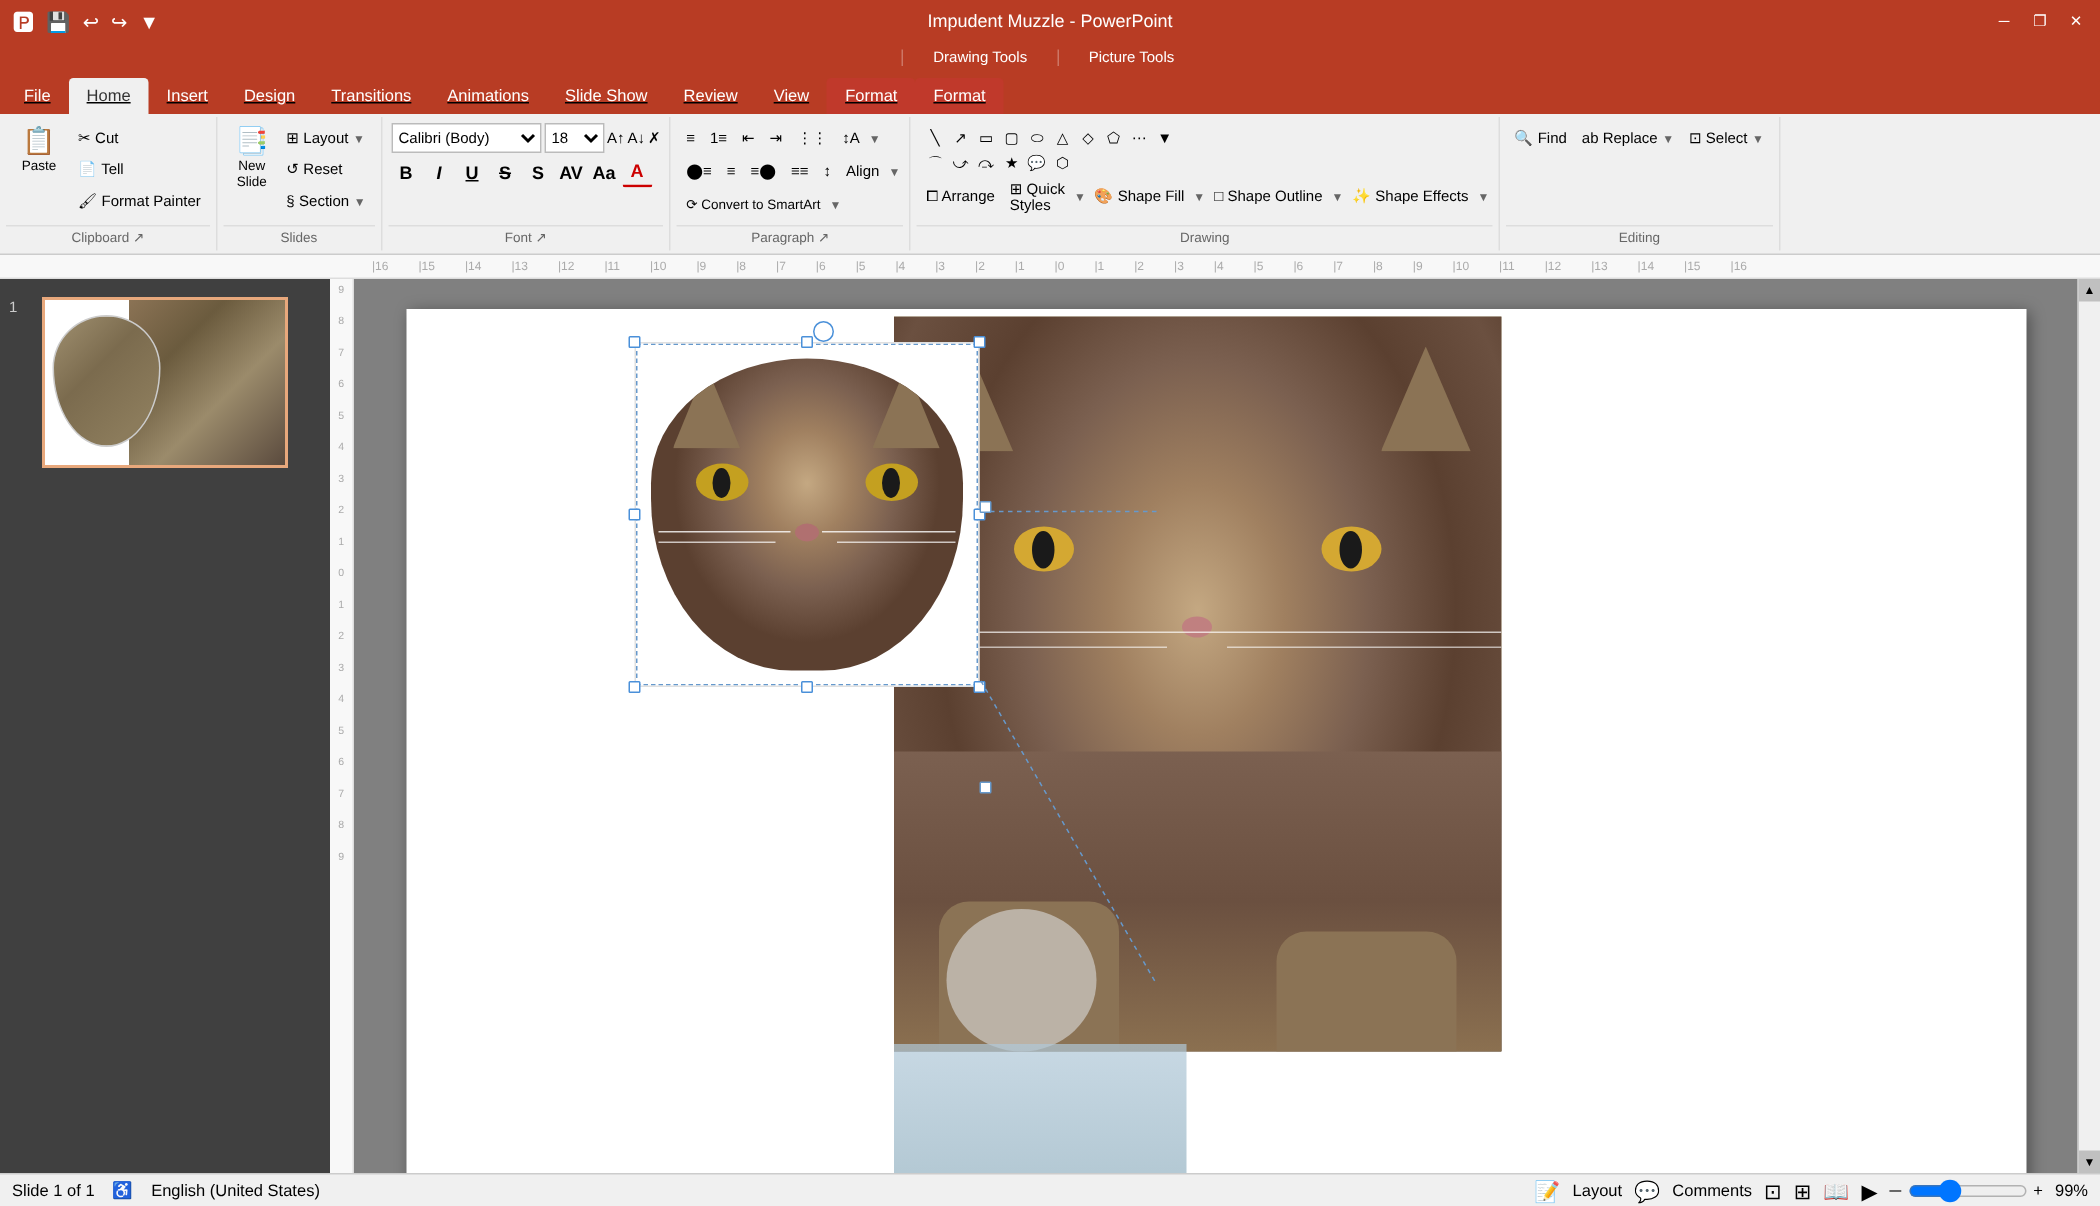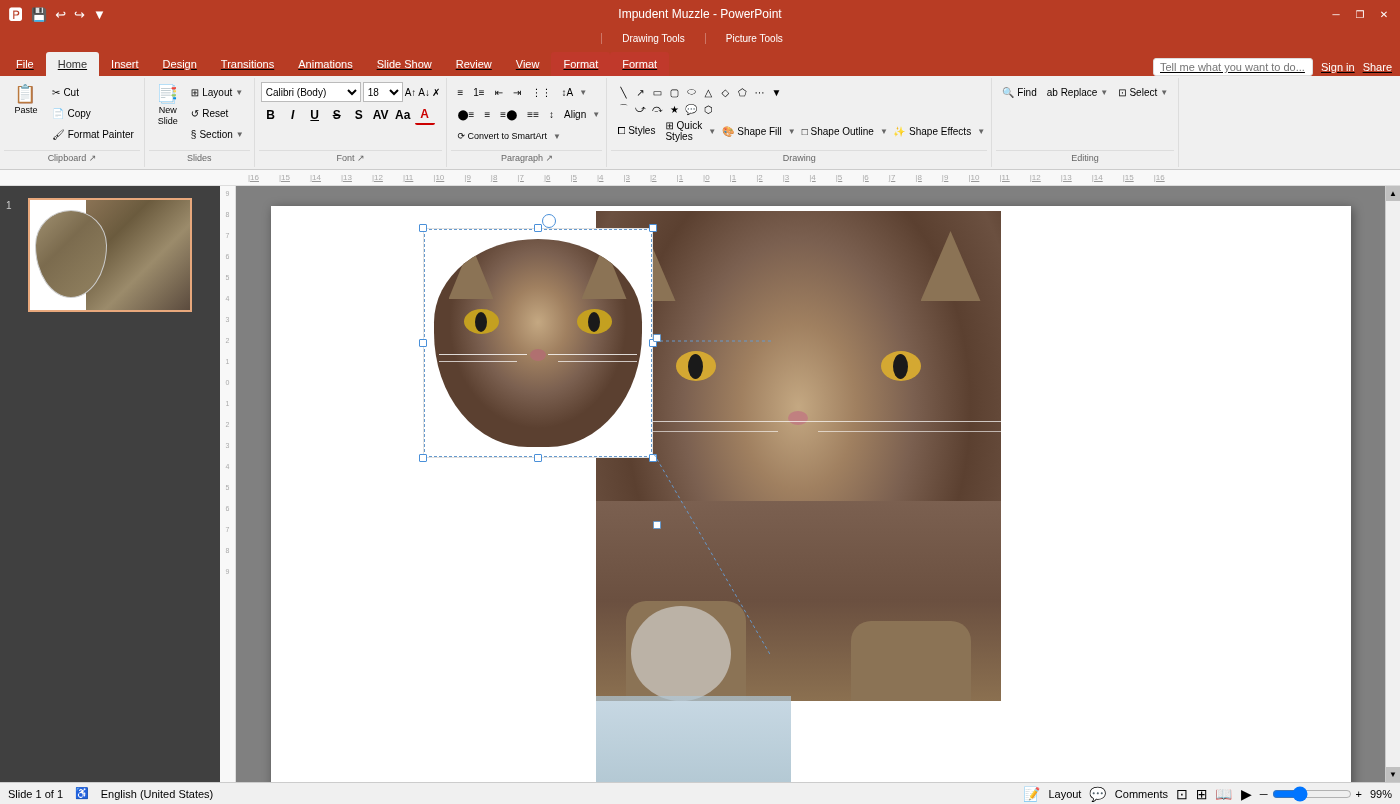--- a/index.html
+++ b/index.html
@@ -126,21 +126,20 @@
       height: 16px;
       background: #f8f8f8;
       border-bottom: 1px solid #ddd;
       flex-shrink: 0;
       display: flex;
       align-items: center;
       padding-left: 248px;
       font-size: 9px;
       color: #999;
       overflow: hidden;
-      text-decoration: underline;
     }
 
     
     .main-area {
       display: flex;
       flex: 1;
       overflow: hidden;
     }
 
     
@@ -361,43 +360,38 @@
   <div class="tab active">Home</div>
   <div class="tab">Insert</div>
   <div class="tab">Design</div>
   <div class="tab">Transitions</div>
   <div class="tab">Animations</div>
   <div class="tab">Slide Show</div>
   <div class="tab">Review</div>
   <div class="tab">View</div>
   <div class="tab contextual" style="background:#c0392b;">Format</div>
   <div class="tab contextual" style="background:#c0392b;">Format</div>
-  <div style="flex:1; display:flex; align-items:center; justify-content:flex-end; padding-right:8px; gap:8px;">
-    <input class="search-box" type="text" placeholder="Tell me what you want to do..." style="">
-    <span style="color:white; font-size:11px; cursor:pointer;">Sign in</span>
-    <span style="color:white; font-size:11px; cursor:pointer;">Share</span>
-  </div>
 </div>
 
 <div class="ribbon">
 
   <div class="ribbon-group">
     <div class="ribbon-group-content">
       <div class="ribbon-btn" style="min-width:40px;">
         <div class="icon">📋</div>
         <div class="label">Paste</div>
       </div>
       <div class="ribbon-col">
         <div class="ribbon-btn-small">
           <span>✂</span>
           <span>Cut</span>
         </div>
         <div class="ribbon-btn-small">
           <span>📄</span>
-          <span>Copy</span>
+          <span>Tell</span>
         </div>
         <div class="ribbon-btn-small">
           <span>🖌</span>
           <span>Format Painter</span>
         </div>
       </div>
     </div>
     <div class="ribbon-group-label">Clipboard <span style="font-size:9px;">↗</span></div>
   </div>
 
@@ -496,21 +490,21 @@
         <span class="shape-cell">⋯</span>
         <span class="shape-cell">▼</span>
         <span class="shape-cell">⌒</span>
         <span class="shape-cell">⤻</span>
         <span class="shape-cell">⤼</span>
         <span class="shape-cell">★</span>
         <span class="shape-cell">💬</span>
         <span class="shape-cell">⬡</span>
       </div>
       <div class="small-btn-row">
-        <span class="ribbon-btn-small">⧠ Styles</span>
+        <span class="ribbon-btn-small">⧠ Arrange</span>
         <span class="ribbon-btn-small">⊞ Quick<br>Styles</span>
         <span class="dropdown-arrow">▼</span>
         <span class="ribbon-btn-small">🎨 Shape Fill</span>
         <span class="dropdown-arrow">▼</span>
         <span class="ribbon-btn-small">□ Shape Outline</span>
         <span class="dropdown-arrow">▼</span>
         <span class="ribbon-btn-small">✨ Shape Effects</span>
         <span class="dropdown-arrow">▼</span>
       </div>
     </div>

